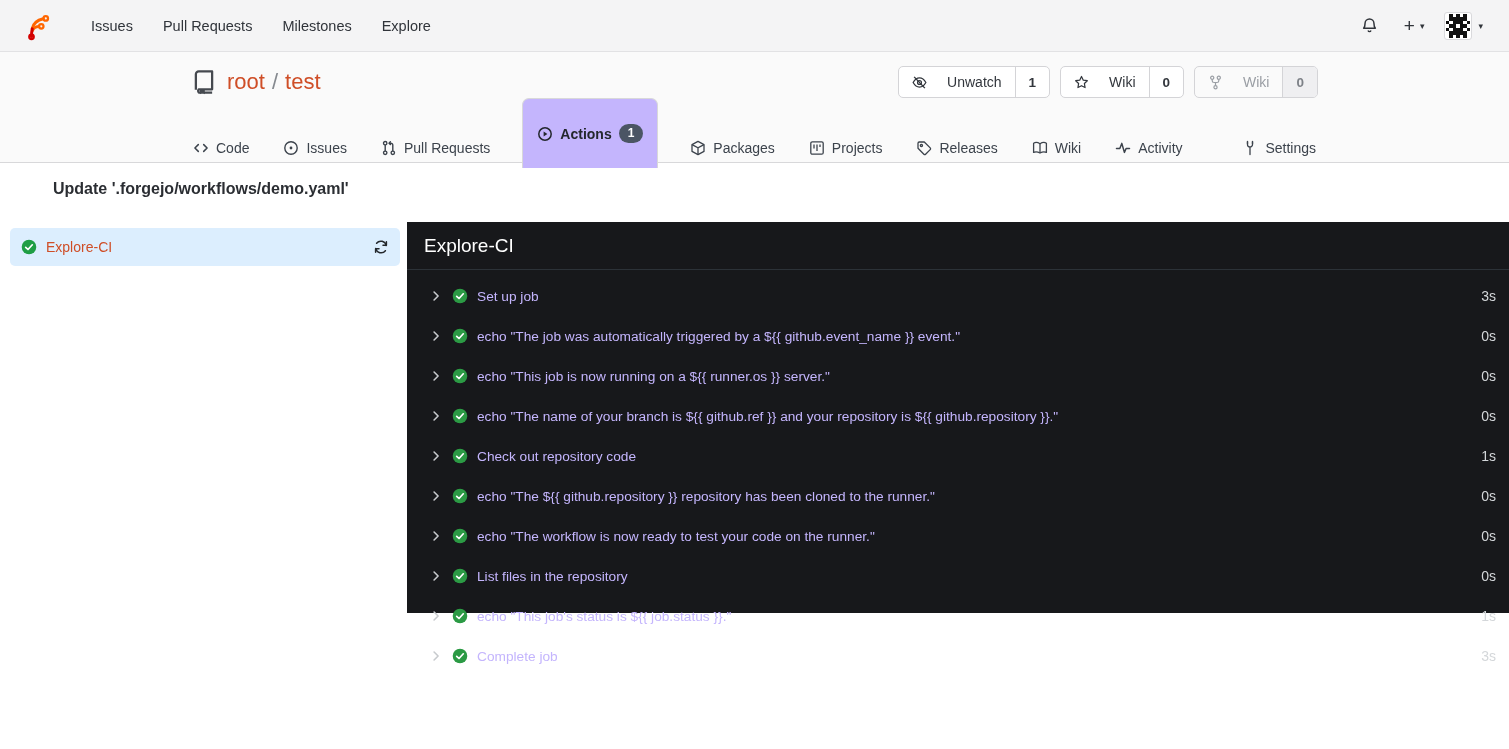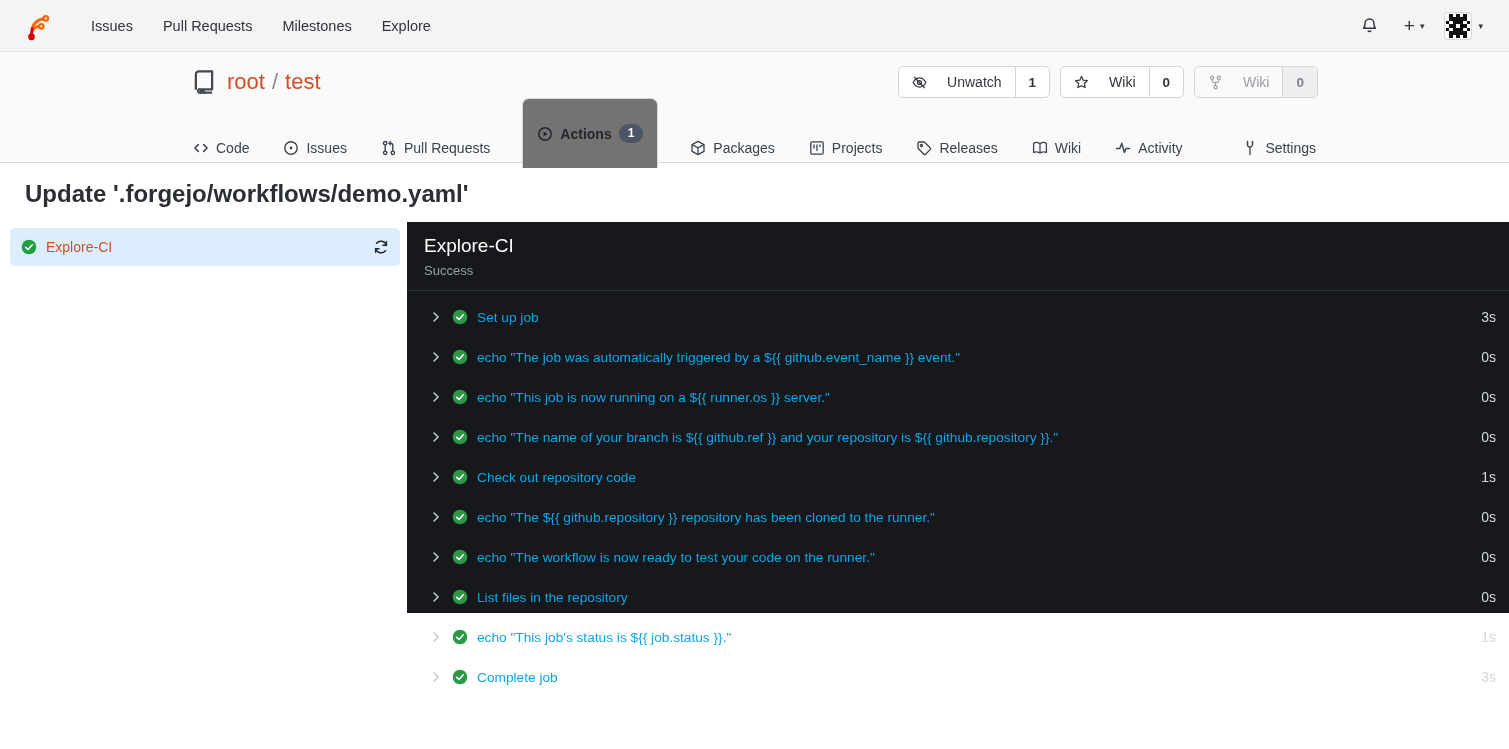--- a/index.html
+++ b/index.html
@@ -71,42 +71,43 @@
   .split-btn.disabled .btn-count { background: #efeff1; color: #7d8187; }
 
   
   .tabs { display: flex; align-items: flex-end; gap: 30px; margin-top: auto; text-align: center; }
   .tab {
     display: flex; align-items: center; gap: 7px;
     padding: 11px 2px; font-size: 14px; color: #3c434c;
     cursor: pointer; text-decoration: none;
   }
   .tab.active {
-    background: #737373;
+    background: #c4b5fd;
     border: 1px solid #d8d8da;
     border-bottom: none;
     border-radius: 7px 7px 0 0;
     padding: 25px 14px;
     margin-bottom: -1px;
     font-weight: 700;
     color: #23272d;
   }
   .tab.settings { margin-left: auto; }
   .tab-badge {
     background: #4b5564; color: #fff;
     border-radius: 10px; padding: 1px 9px;
     font-size: 12px; font-weight: 700; line-height: 17px;
   }
 
   
   .page-title {
     padding: 17px 25px 0;
-    font-size: 24px;
+    font-size: 16px;
     color: #2b2e33;
     height: 59px;
+    margin-left: 28px;
   }
 
   
   .main { display: flex; height: 391px; }
   .sidebar { width: 407px; background: #fff; padding: 6px 7px 0 10px; }
   .job-item {
     height: 38px;
     background: #dceefe;
     border-radius: 5px;
     display: flex; align-items: center; gap: 9px;
@@ -128,21 +129,21 @@
 
   .steps { padding-top: 6px; }
   .step-row {
     height: 40px;
     display: flex; align-items: center; gap: 9px;
     padding: 0 13px 0 22px;
     font-size: 13.7px;
     cursor: pointer;
   }
   .step-row .chev { color: #c7cacd; }
-  .step-name { color: #0ea5e9; }
+  .step-name { color: #c4b5fd; }
   .step-duration { margin-left: auto; color: #d4d7da; font-size: 14px; }
 
   .check-circle { border-radius: 50%; }
 </style>
 </head>
 <body>
 
 <nav class="navbar">
   <div class="logo-wrap">
     <svg width="30" height="30" viewBox="0 0 24 24">
@@ -353,21 +354,20 @@
           <path d="M13.2 6.6 A5.4 5.4 0 0 0 3.6 4.3 M2.8 9.4 a5.4 5.4 0 0 0 9.6 2.3" stroke-linecap="round"></path>
           <path d="M13.4 2.8 v3.4 h-3.4 M2.6 13.2 V9.8 h3.4" stroke-linecap="round" stroke-linejoin="round"></path>
         </svg>
       </span>
     </div>
   </aside>
 
   <section class="panel">
     <div class="panel-header">
       <div class="panel-title">Explore-CI</div>
-      <div class="panel-status">Success</div>
     </div>
     <div class="steps">
 
         <div class="step-row">
           <svg class="chev" width="14" height="14" viewBox="0 0 16 16" fill="none" stroke="currentColor" stroke-width="1.8">
             <path d="M5.8 3.4 L10.4 8 L5.8 12.6" stroke-linecap="round" stroke-linejoin="round"></path>
           </svg>
           <svg class="check-circle" width="16" height="16" viewBox="0 0 16 16">
             <circle cx="8" cy="8" r="7.3" fill="#2b9a44"></circle>
             <path d="M4.7 8.3 L7 10.5 L11.3 5.8" fill="none" stroke="#fff" stroke-width="1.7" stroke-linecap="round" stroke-linejoin="round"></path>

